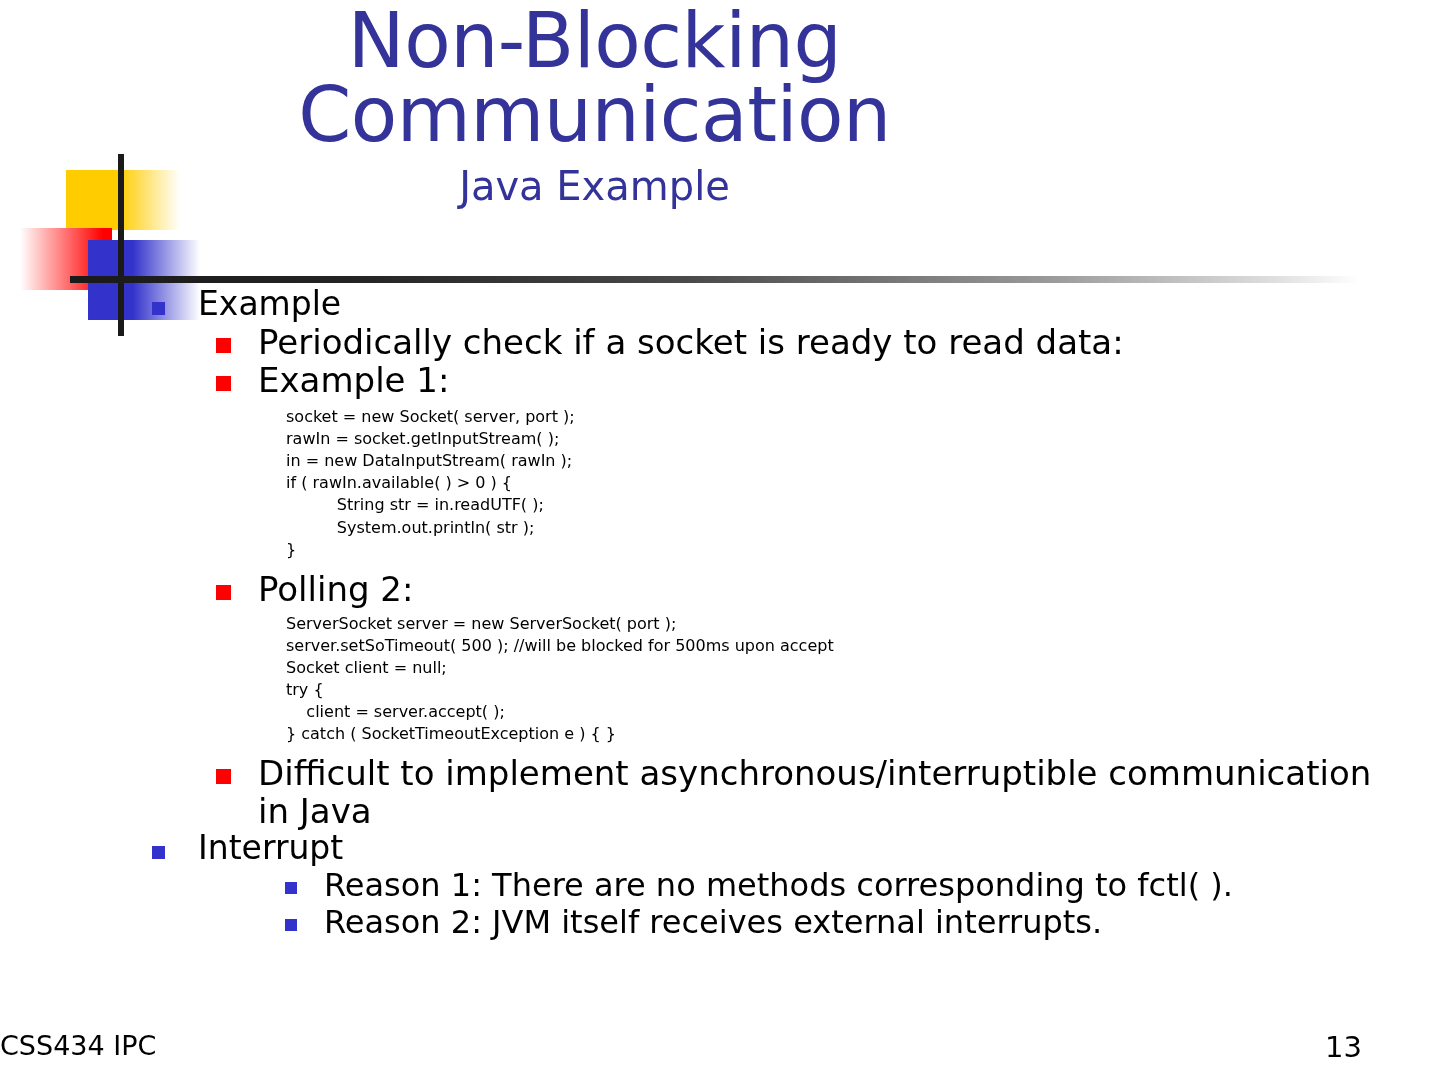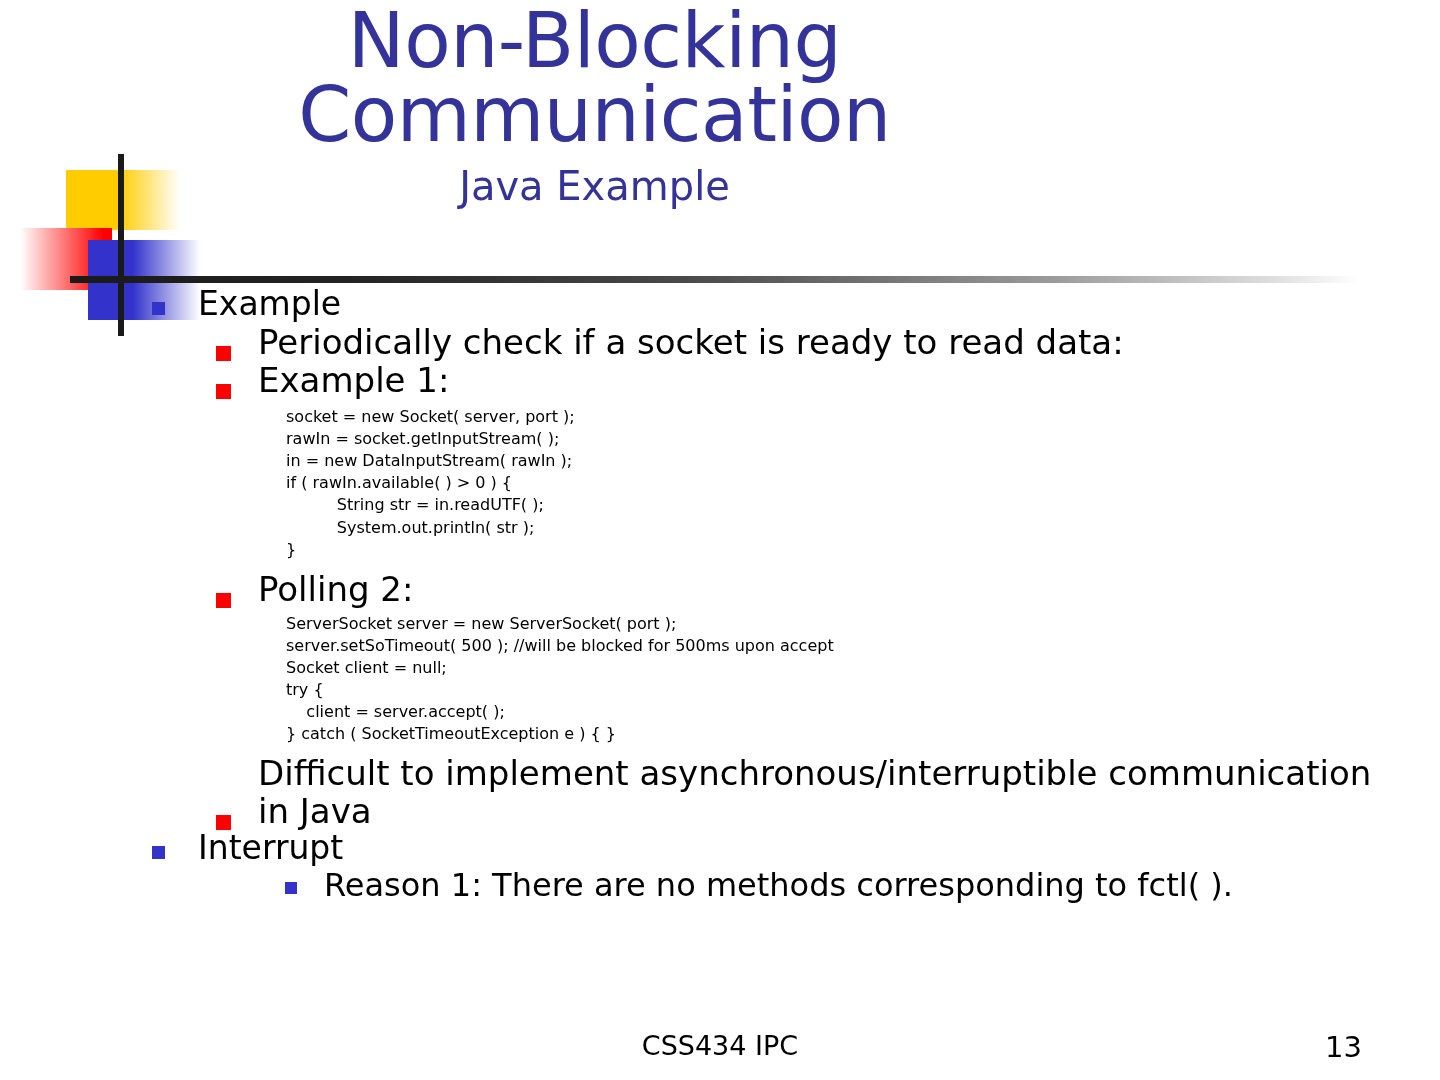--- a/index.html
+++ b/index.html
@@ -115,21 +115,21 @@
     font-weight: 400;
   }
   
   .lvl1 { padding-left: 152px; }
   .lvl1 .txt {
     font-size: 33px;
     line-height: 1.12;
     padding-left: 33px;
   }
   
-  .lvl2 { padding-left: 216px; align-items: flex-end; }
+  .lvl2 { padding-left: 216px; }
   .lvl2 .txt {
     font-size: 34px;
     line-height: 1.12;
     padding-left: 27px;
     padding-right: 40px;
   }
   
   .lvl3 { padding-left: 285px; }
   .lvl3 .txt {
     font-size: 32px;
@@ -154,21 +154,21 @@
     position: absolute;
     left: 0;
     bottom: 6px;
     width: 1440px;
     height: 44px;
   }
   .footer-center {
     position: absolute;
     left: 0; top: 0;
     width: 1440px;
-    text-align: center;
+    text-align: left;
     font-size: 27px;
     color: #000000;
   }
   .footer-page {
     position: absolute;
     right: 78px; top: 0;
     font-size: 29px;
     color: #000000;
   }
 </style>
@@ -239,20 +239,24 @@
     <div class="bullet-row lvl1">
       <span class="marker marker-l1"></span>
       <span class="txt">Interrupt</span>
     </div>
 
     <div class="bullet-row lvl3">
       <span class="marker marker-l3"></span>
       <span class="txt">Reason 1: There are no methods corresponding to fctl( ).</span>
     </div>
 
+    <div class="bullet-row lvl3">
+      <span class="marker marker-l3"></span>
+      <span class="txt">Reason 2: JVM itself receives external interrupts.</span>
+    </div>
 
   </div>
 
   <div class="footer">
     <div class="footer-center">CSS434 IPC</div>
     <div class="footer-page">13</div>
   </div>
 
 </div>
 

